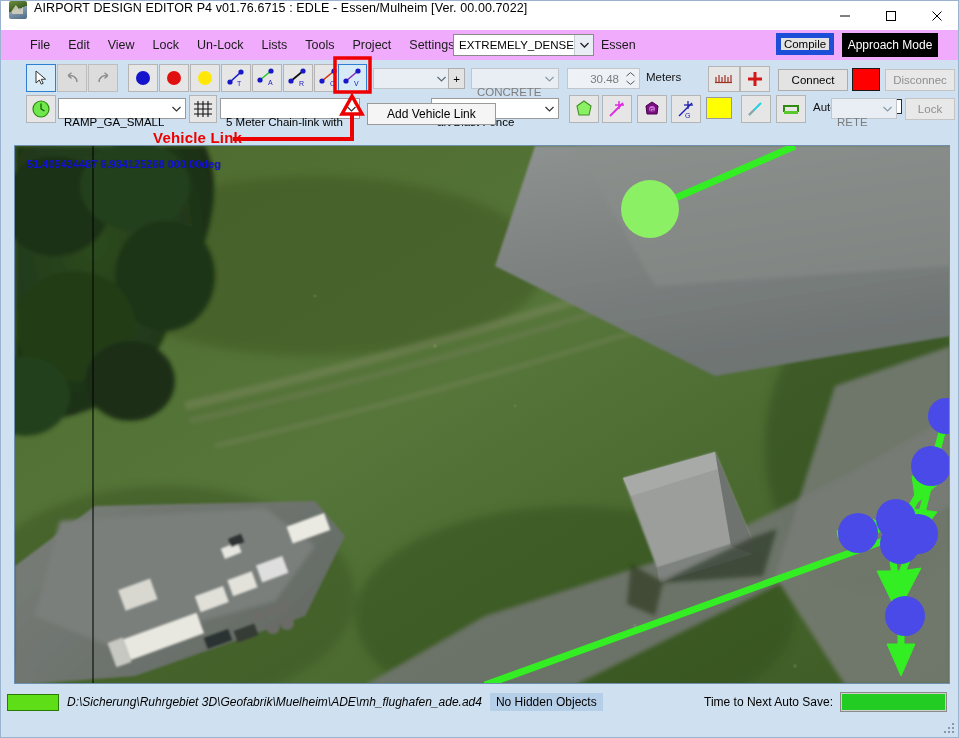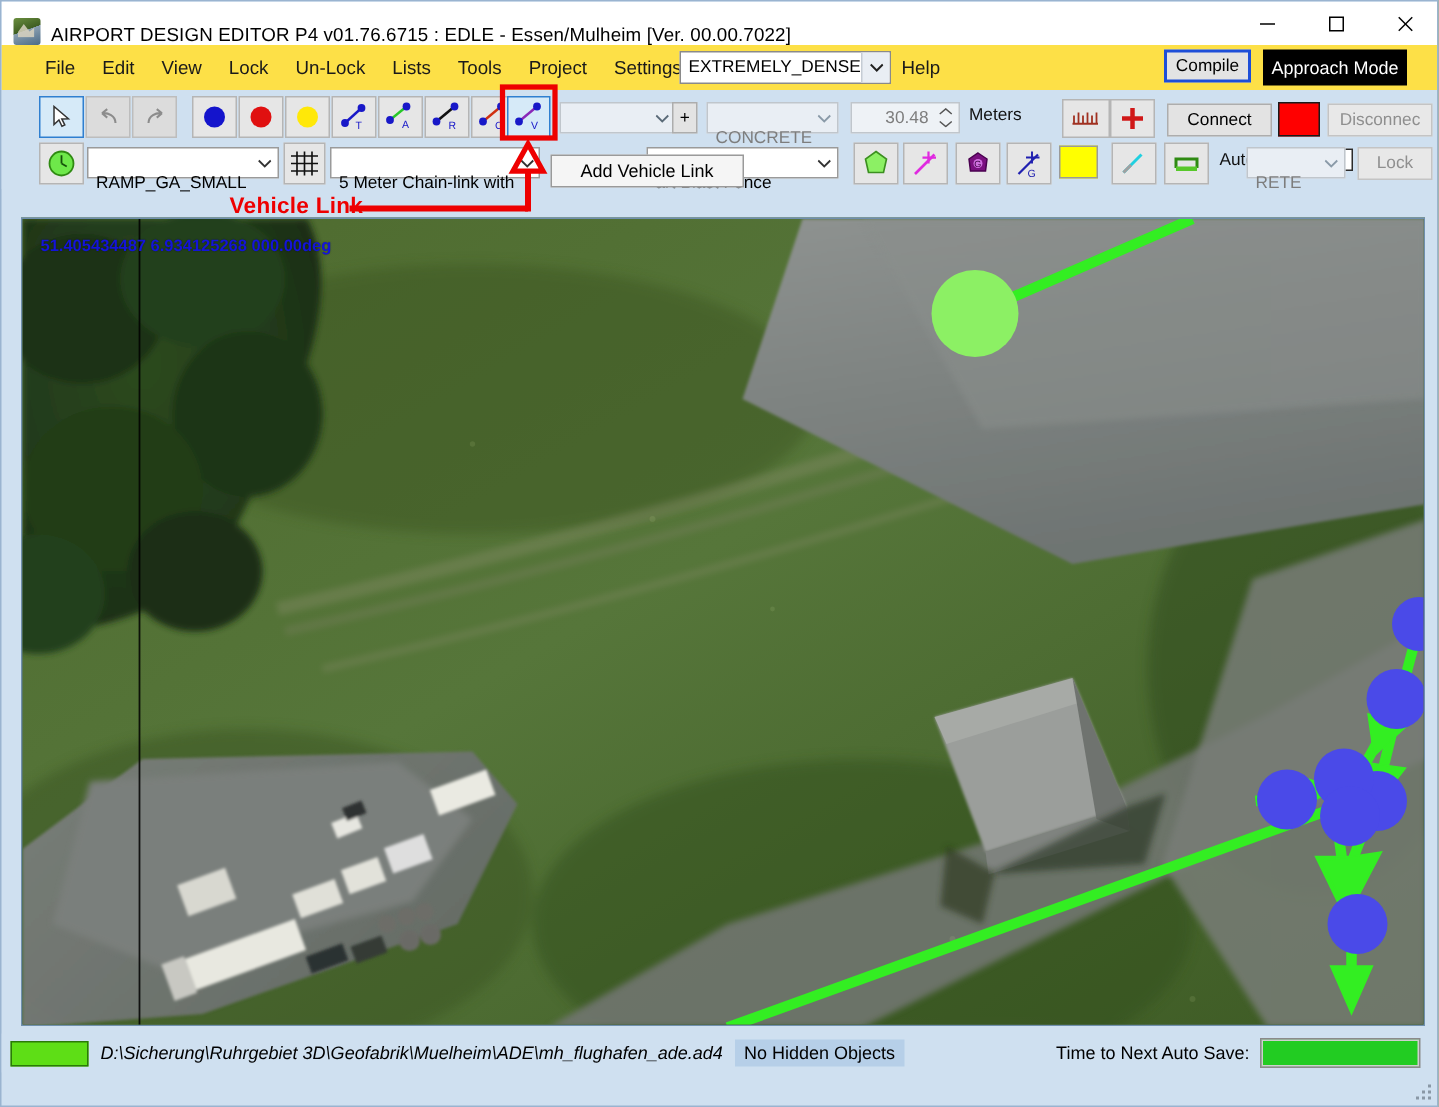--- a/index.html
+++ b/index.html
@@ -17,21 +17,21 @@
     background: #cfe0f0;
     border: 1px solid #9ab4d0;
     overflow: hidden;
   }
 
   
   .titlebar {
     position: absolute; left: 0; top: 0;
     width: 959px; height: 29px;
     background: #ffffff;
-    display: flex; align-items: flex-end;
+    display: flex; align-items: flex-start;
   }
   .title-icon {
     width: 18px; height: 18px;
     margin-left: 8px; margin-right: 7px;
     position: relative; flex: none;
     border-radius: 2px;
     background: linear-gradient(160deg,#6b8f3f 0%,#3f5e22 45%,#8a9fb0 46%,#4a6a86 100%);
     overflow: hidden;
   }
   .title-icon::after {
@@ -51,21 +51,21 @@
     width: 46px; height: 29px;
     display: flex; align-items: center; justify-content: center;
     color: #000; font-size: 12px;
   }
   .win-btn svg { display:block; }
 
   
   .menubar {
     position: absolute; left: 0; top: 29px;
     width: 959px; height: 30px;
-    background: #fde047;
+    background: #f0abfc;
     display: flex; align-items: center;
   }
   .menu-item {
     font-size: 12.5px; color: #1a1a1a;
     padding: 4px 9px; white-space: nowrap;
   }
 
   .density-select {
     position: absolute; left: 452px; top: 33px;
     width: 141px; height: 22px;
@@ -80,21 +80,21 @@
     background: #e9eef4; border-left: 1px solid #c5ccd4;
   }
   .menu-help {
     position: absolute; left: 600px; top: 37px;
     font-size: 12.5px; color: #1a1a1a;
   }
 
   .compile-btn {
     position: absolute; left: 775px; top: 32px;
     width: 58px; height: 22px;
-    background: #e3e3e3; border: 2px solid #1d4ed8;
+    background: #e3e3e3; border: 5px solid #1d4ed8;
     font-size: 11.5px; color: #000;
     display: flex; align-items: center; justify-content: center;
   }
   .approach-btn {
     position: absolute; left: 841px; top: 32px;
     width: 96px; height: 24px;
     background: #000; color: #fff;
     font-size: 12px;
     display: flex; align-items: center; justify-content: center;
   }
@@ -285,21 +285,21 @@
   </div>
 
   <div class="density-select">
     <div class="val">EXTREMELY_DENSE</div>
     <div class="arrow">
       <svg width="9" height="6" viewBox="0 0 9 6">
           <path d="M0.5 1 L4.5 5 L8.5 1" fill="none" stroke="#222" stroke-width="1.3"></path>
         </svg>
     </div>
   </div>
-  <div class="menu-help">Help</div>
+  <div class="menu-help">Essen</div>
   <div class="compile-btn">Compile</div>
   <div class="approach-btn">Approach Mode</div>
 
   <div class="toolbar">
 
     <div class="tb-btn active" style="left:25px; top:4px;">
       <svg width="16" height="16" viewBox="0 0 16 16">
           <path d="M3 1 L3 13 L6.3 10 L8.3 14.2 L10.2 13.3 L8.2 9.3 L12.6 9.2 Z" fill="#fff" stroke="#333" stroke-width="1"></path>
         </svg>
     </div>

